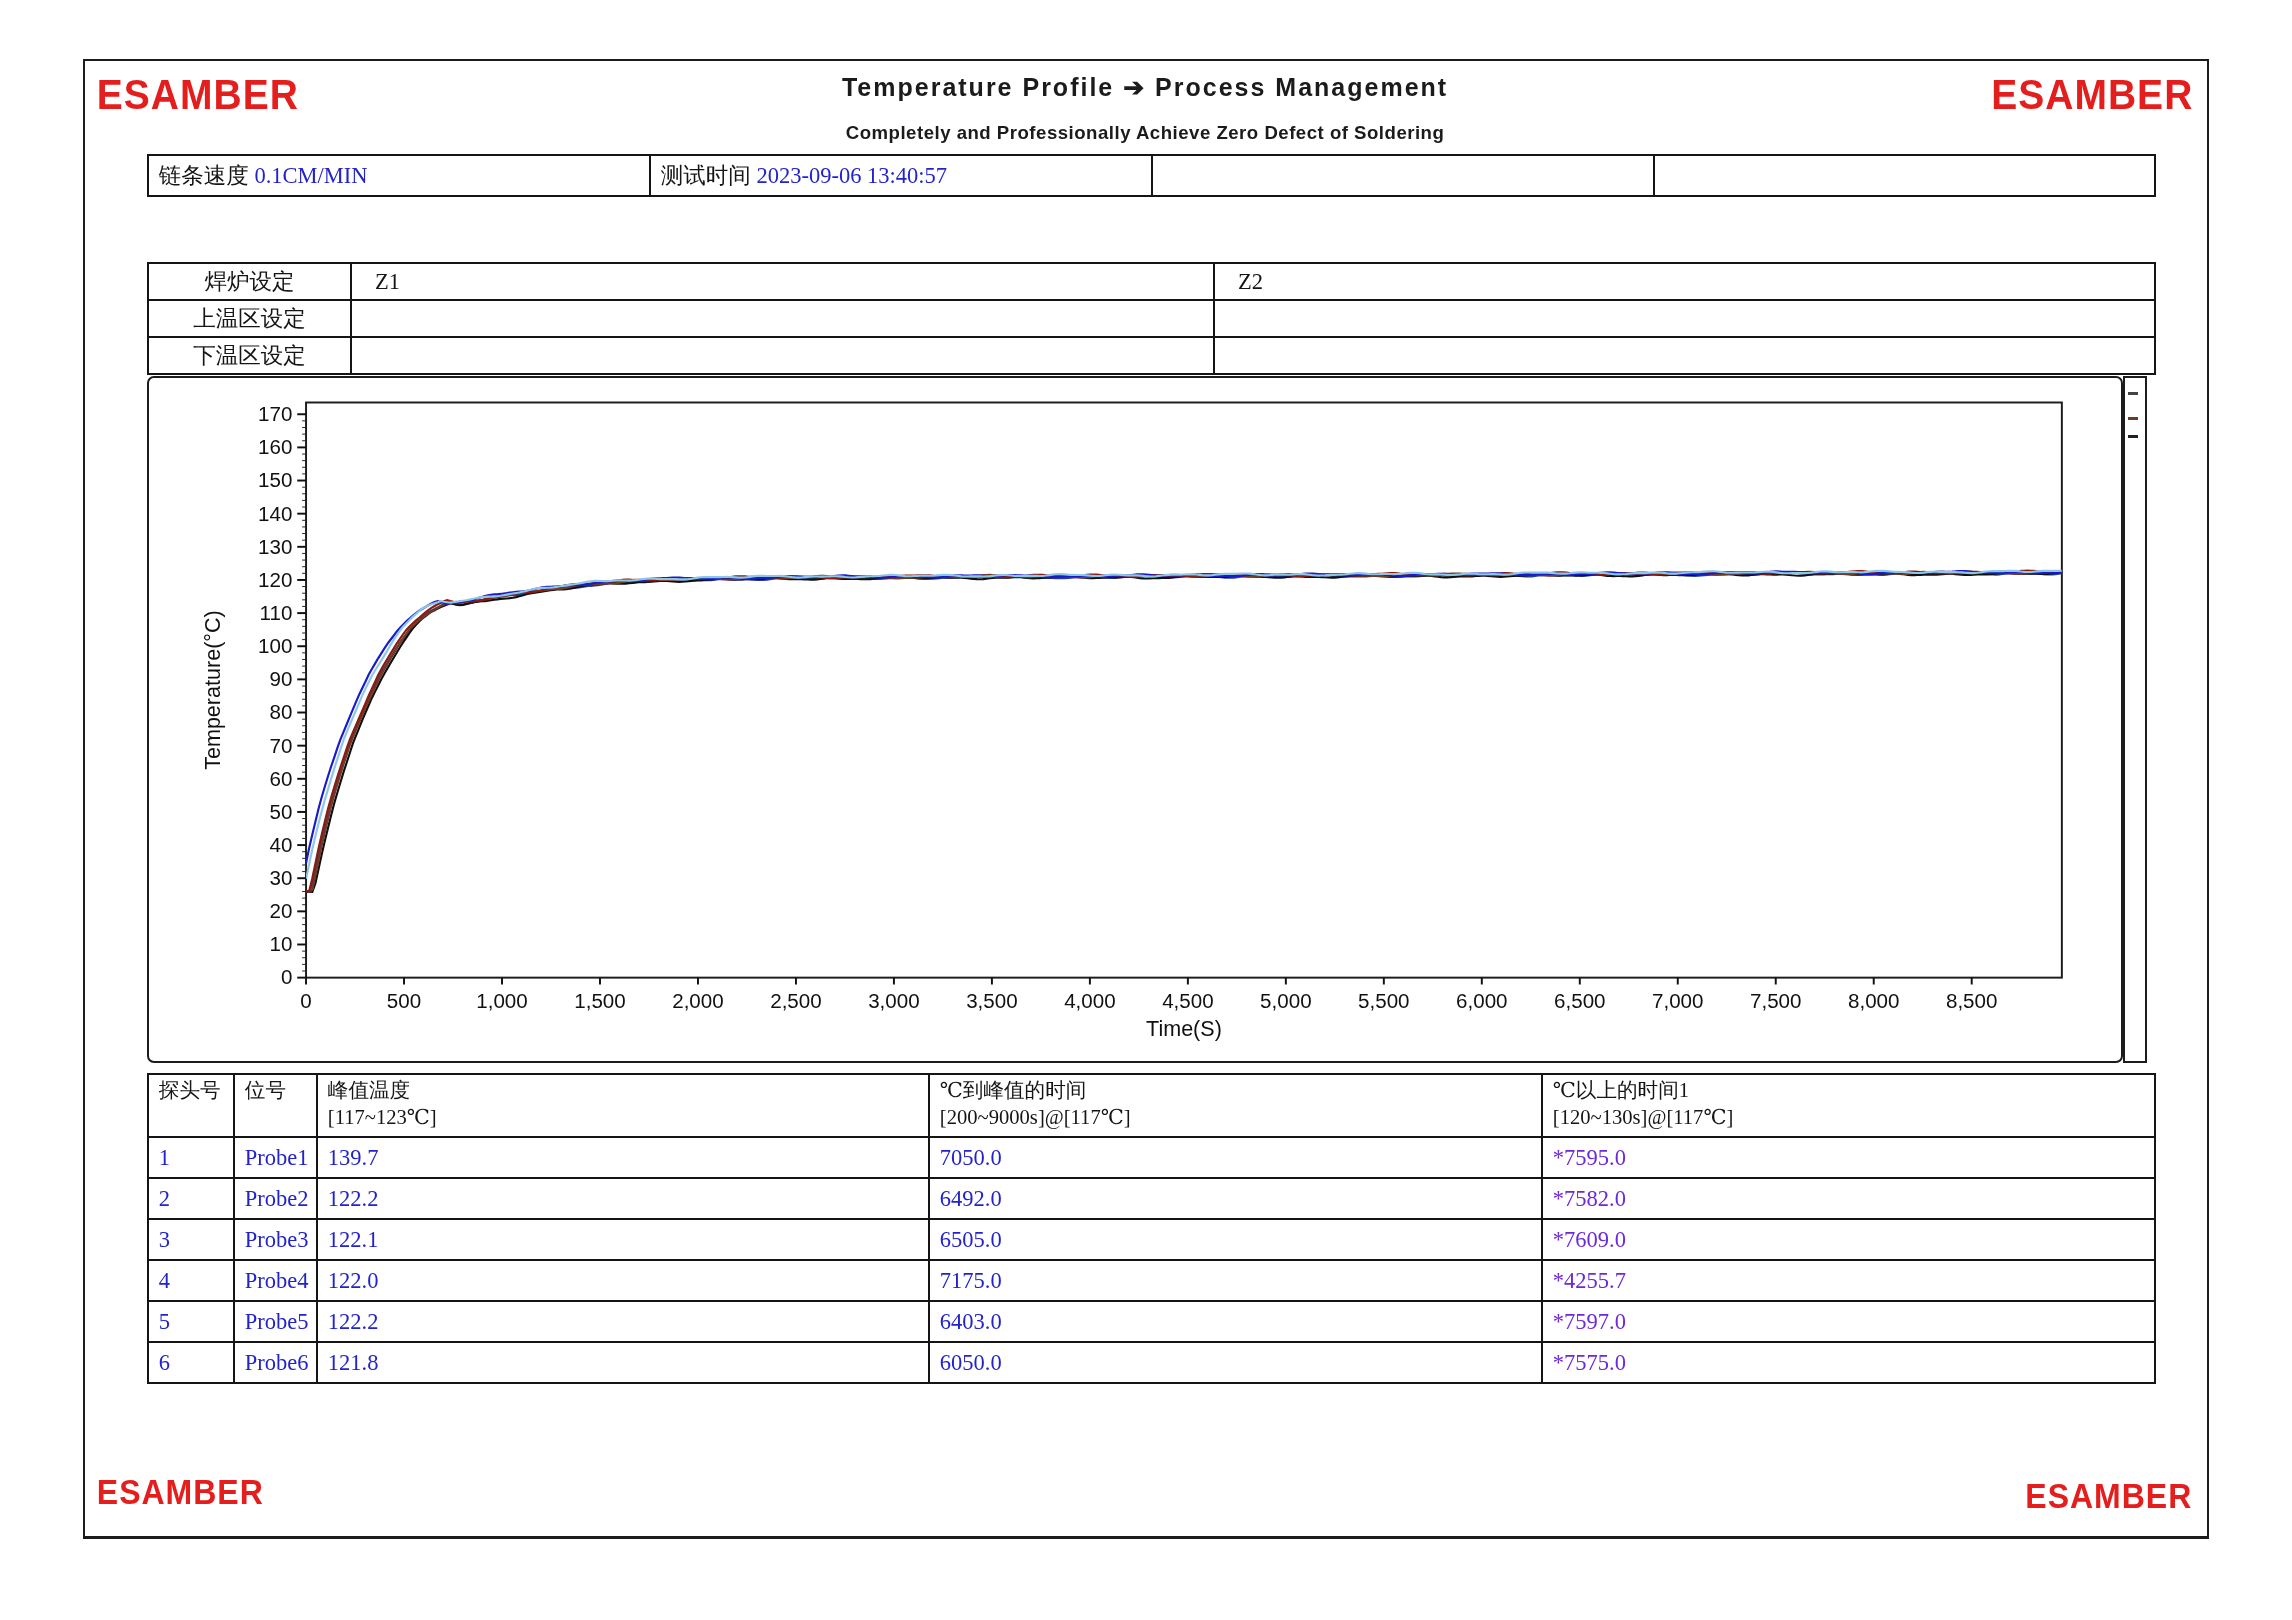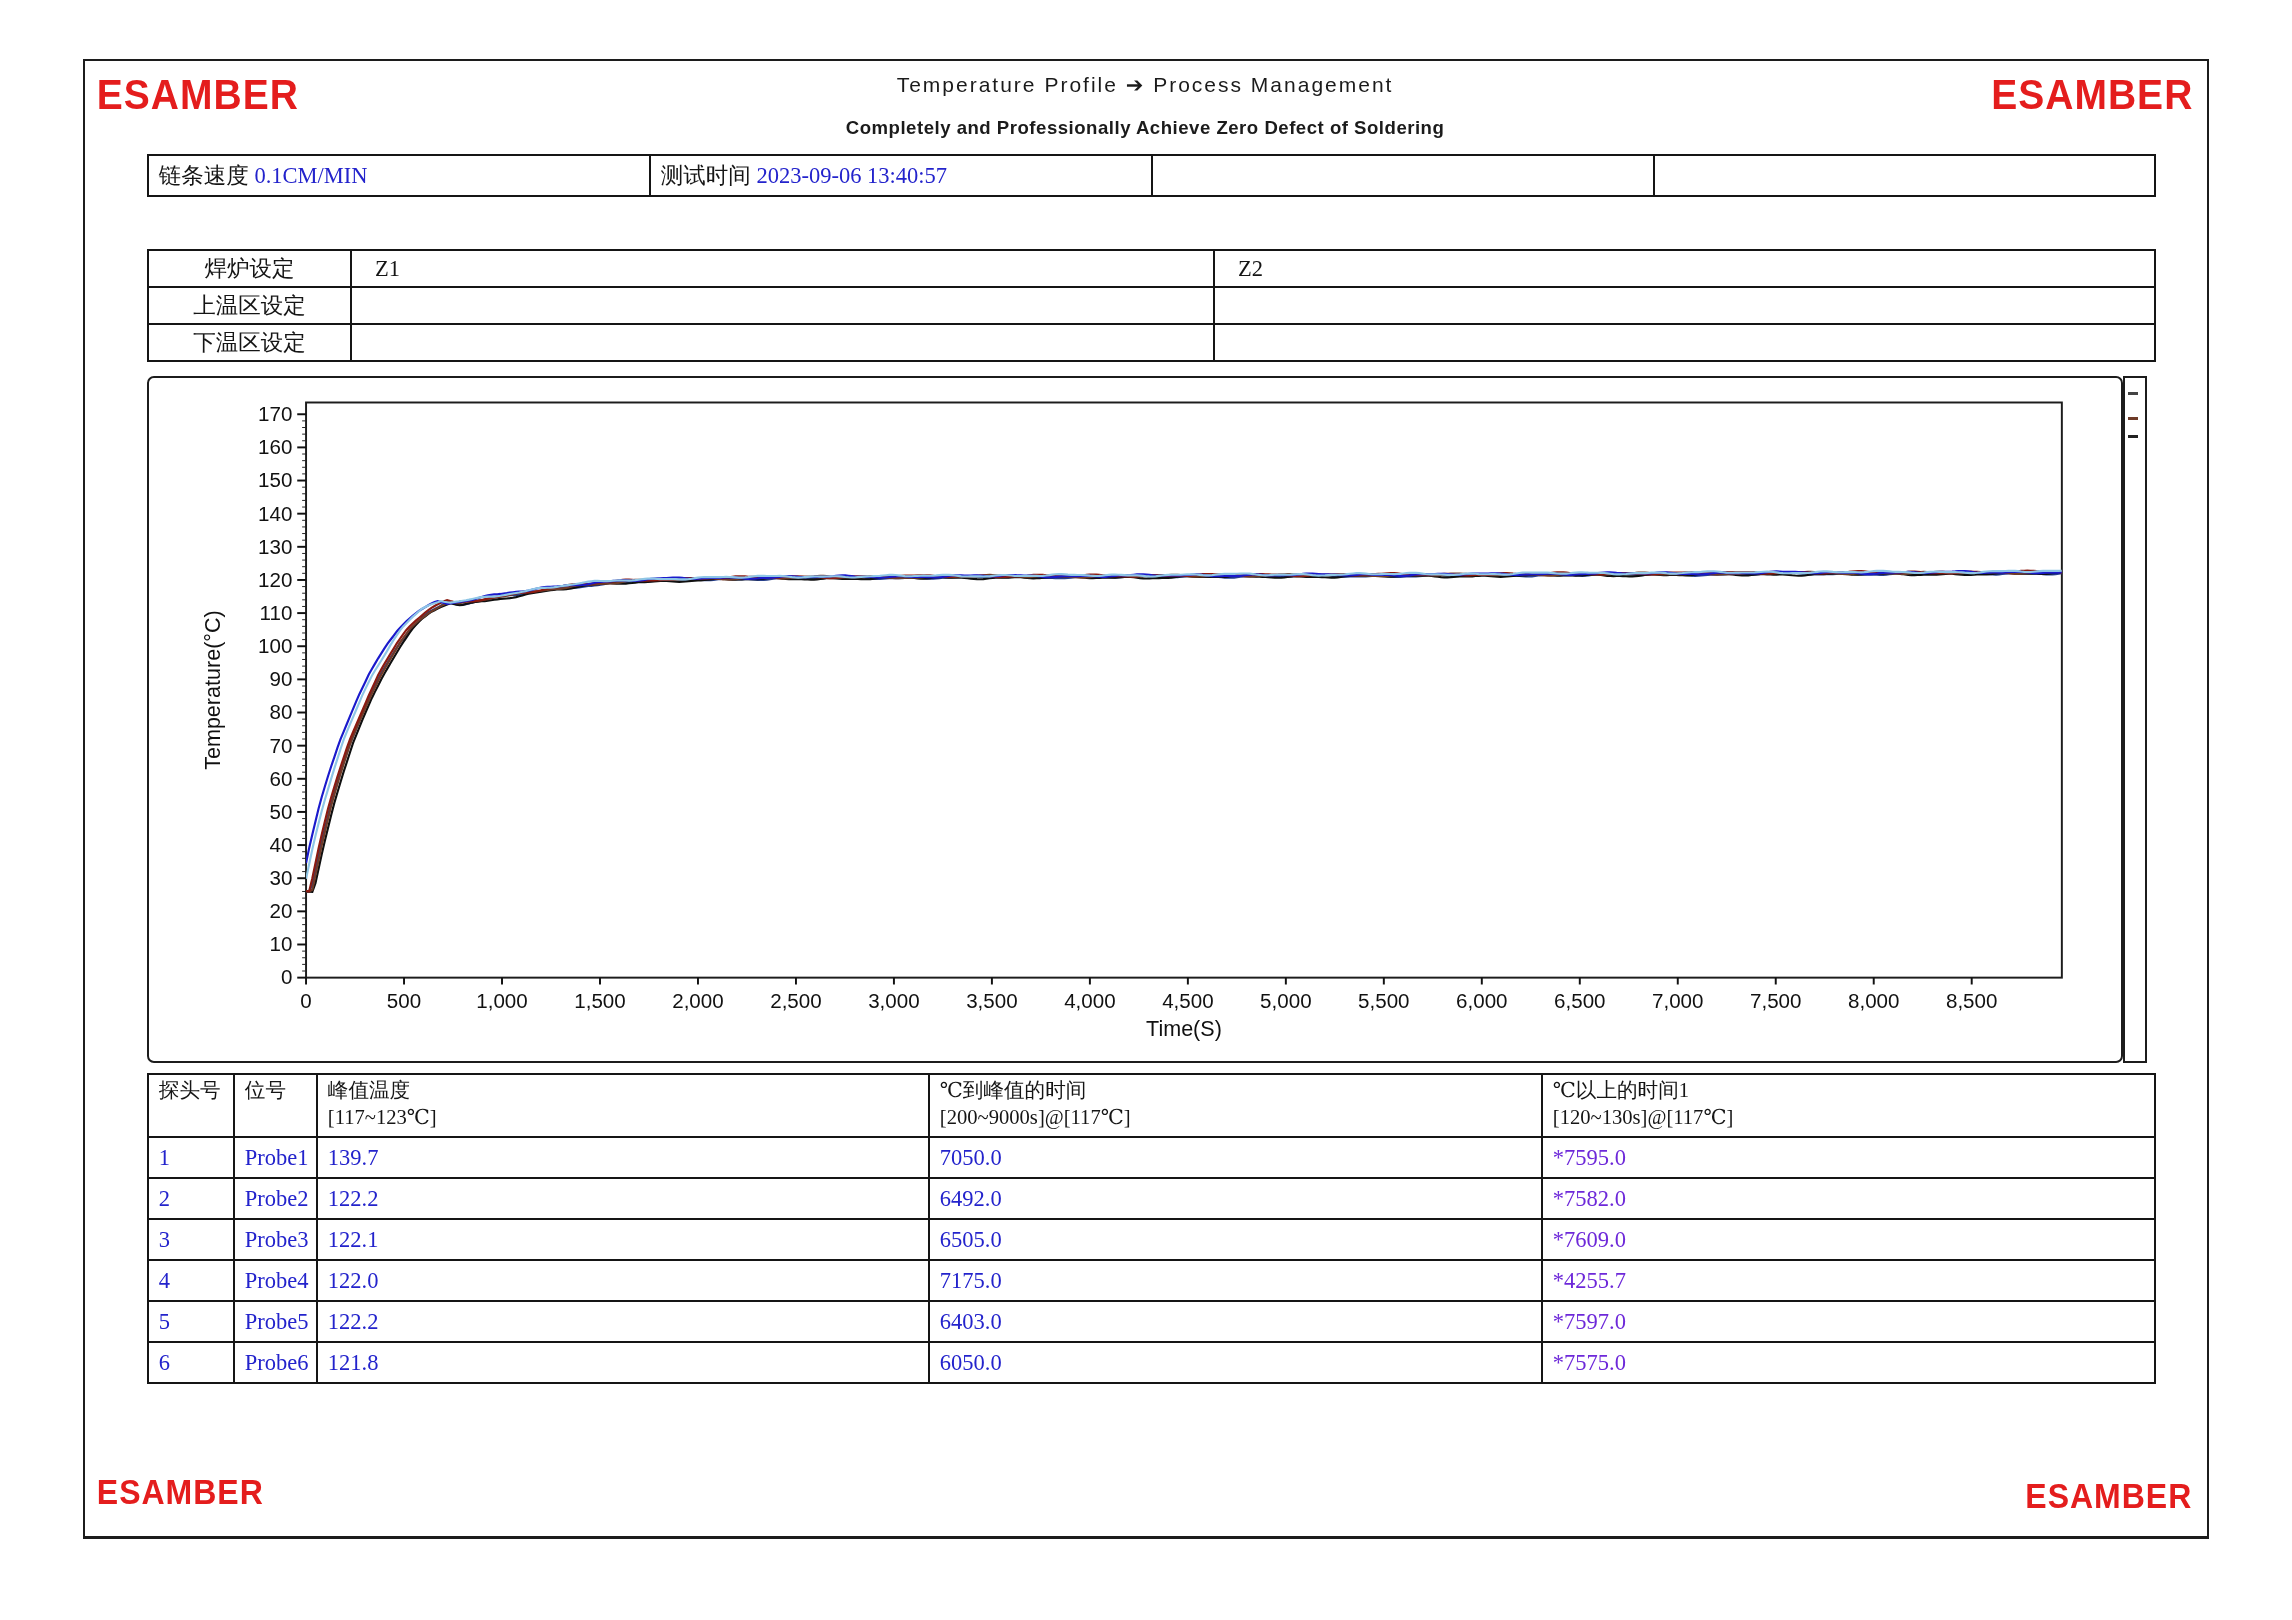--- a/index.html
+++ b/index.html
@@ -6,28 +6,28 @@
   body{width:2293px;height:1620px;position:relative;font-family:"Liberation Sans",sans-serif;color:#151515;}
   .abs{position:absolute;}
   .sheet{position:absolute;left:83px;top:59px;width:2122px;height:1475px;border:2px solid #1c1c1c;border-bottom-width:3.9px;background:#fff;}
   .logo{color:#e41d1d;font-weight:900;letter-spacing:1px;font-family:"Liberation Sans",sans-serif;transform:scaleY(1.08);}
   .logo-top{font-size:39px;}
   .logo-bottom{font-size:32px;}
   .hdr{left:0;top:11.8px;width:100%;display:flex;align-items:flex-start;}
   .hdr-left{width:323px;padding-left:11.8px;}
   .hdr-center{flex:1;text-align:center;}
   .hdr-right{width:323px;text-align:right;padding-right:13.7px;}
-  .title{font-size:21px;font-weight:normal;color:#1b1b1b;letter-spacing:2px;}
+  .title{font-size:25px;font-weight:bold;color:#1b1b1b;letter-spacing:2px;}
   .subtitle{font-size:18.6px;font-weight:bold;color:#1b1b1b;margin-top:20px;letter-spacing:0.5px;}
   table{border-collapse:collapse;table-layout:fixed;}
   td{border:2px solid #151515;overflow:hidden;white-space:nowrap;}
   .rpt td{font-family:"Liberation Serif","DejaVu Serif",serif;font-size:22.5px;padding:0 0 0 9.8px;vertical-align:middle;}
   .info-tbl{left:62px;top:93px;width:2006px;}
   .info-tbl td{height:39px;}
-  .oven-tbl{left:62px;top:188px;width:2006px;}
+  .oven-tbl{left:62px;top:201px;width:2006px;}
   .oven-tbl td{height:35px;}
   .oven-tbl td.lblcell{text-align:center;padding-left:0;}
   .oven-tbl td.zcell{padding-left:23px;}
   .res-tbl{left:62px;top:1012px;width:2006px;border:2.9px solid #111;}
   .res-tbl td{height:39px;border-top-width:2.9px;border-bottom-width:2.9px;}
   .res-tbl td.hd{height:59px;line-height:26.5px;padding-top:2px;font-size:20.6px;vertical-align:top;}
   .val{color:#2323cc;}
   .redval{color:#6d28d9;}
   .chart-box{left:62px;top:315px;width:1972px;height:683px;border:2px solid #1c1c1c;border-radius:6.9px;}
   .legend-strip{left:2038px;top:315px;width:19.6px;height:683px;border:2px solid #1c1c1c;background:#fff;}

